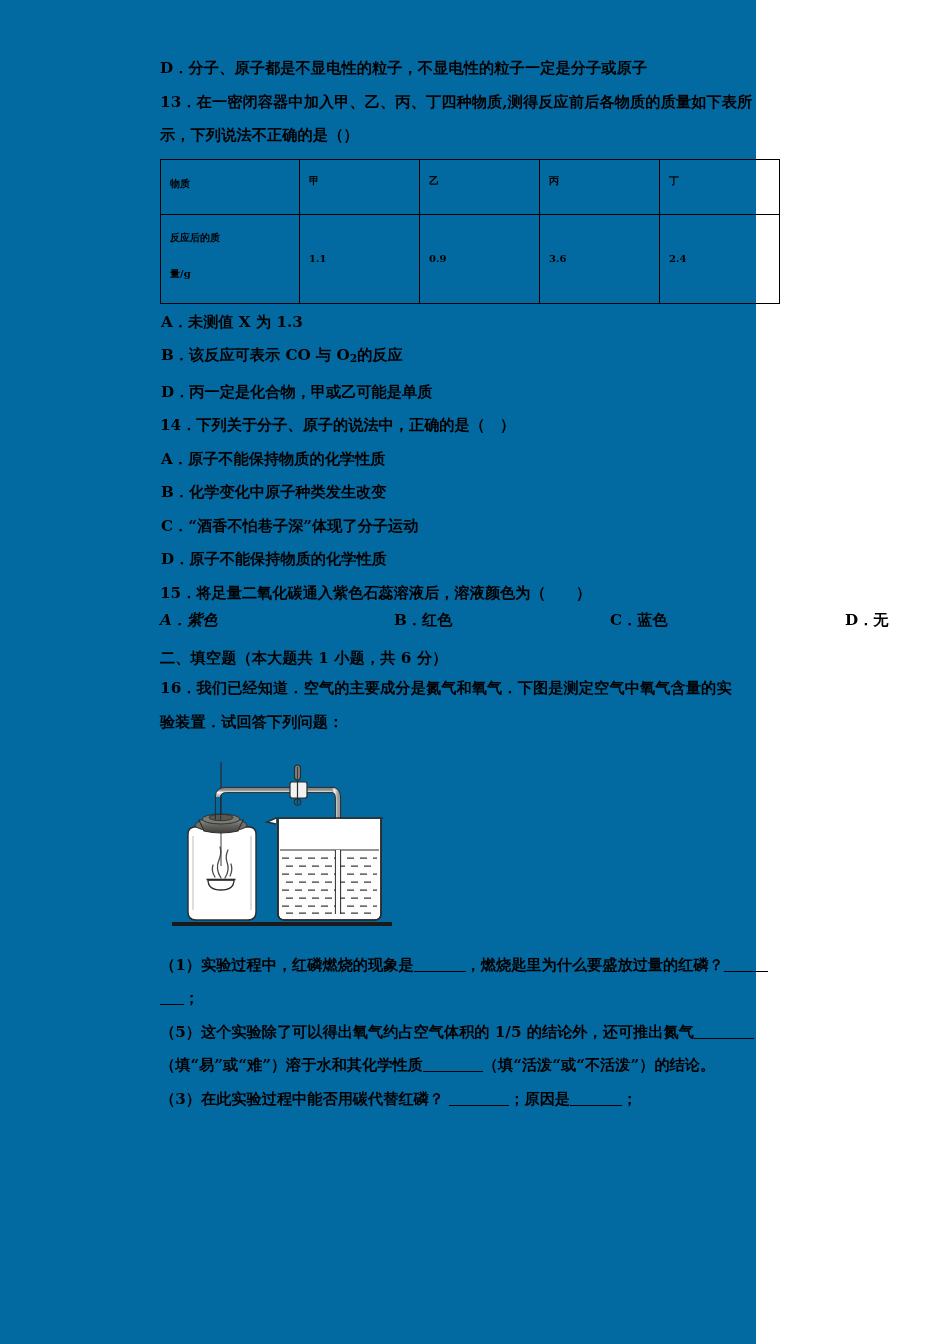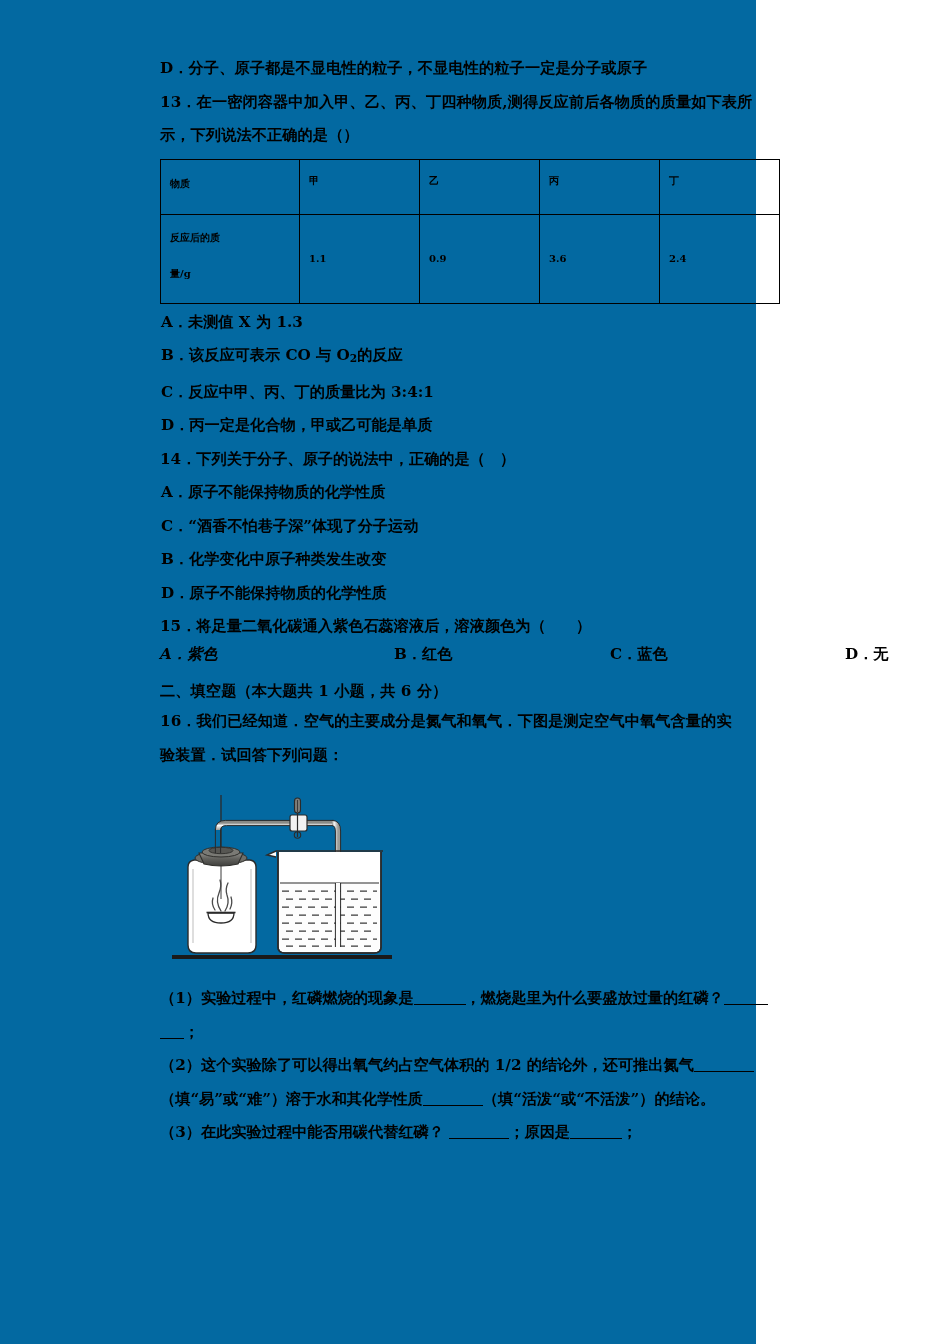--- a/index.html
+++ b/index.html
@@ -158,35 +158,32 @@
       </tbody>
     </table>
 
     <div class="opt">
       <span class="lbl">A．</span><span>未测值 X 为 1.3</span>
     </div>
     <div class="opt">
       <span class="lbl">B．</span><span>该反应可表示 CO 与 O</span><sub>2</sub><span>的反应</span>
     </div>
     <div class="opt">
-      <span class="lbl">C．</span><span>反应中甲、丙、丁的质量比为 3:4:1</span>
-    </div>
-    <div class="opt">
       <span class="lbl">D．</span><span>丙一定是化合物，甲或乙可能是单质</span>
     </div>
 
     <div class="qline">14．下列关于分子、原子的说法中，正确的是（　）</div>
     <div class="opt">
       <span class="lbl">A．</span><span>原子不能保持物质的化学性质</span>
     </div>
     <div class="opt">
+      <span class="lbl">B．</span><span>化学变化中原子种类发生改变</span>
+    </div>
+    <div class="opt">
       <span class="lbl">C．</span><span>“酒香不怕巷子深”体现了分子运动</span>
-    </div>
-    <div class="opt">
-      <span class="lbl">B．</span><span>化学变化中原子种类发生改变</span>
     </div>
     <div class="opt">
       <span class="lbl">D．</span><span>原子不能保持物质的化学性质</span>
     </div>
 
     <div class="qline">15．将足量二氧化碳通入紫色石蕊溶液后，溶液颜色为（　　）</div>
     <div class="optrow">
       <span class="o" id="q15a" style="left: 0px; font-style: italic;"><span>A．</span><span>紫色</span></span>
       <span class="o" id="q15b" style="left: 234px;"><span>B．</span><span>红色</span></span>
       <span class="o" id="q15c" style="left: 450px;"><span>C．</span><span>蓝色</span></span>
@@ -294,21 +291,21 @@
       </svg>
     </div>
 
     <div class="qline">
       <span>（1）实验过程中，红磷燃烧的现象是</span><span class="blank b-md"></span><span>，燃烧匙里为什么要盛放过量的红磷？</span><span class="blank b-sm"></span>
     </div>
     <div class="qline">
       <span class="blank b-sm" style="width:24px;"></span><span>；</span>
     </div>
     <div class="qline">
-      <span>（2）这个实验除了可以得出氧气约占空气体积的 1/2 的结论外，还可推出氮气</span><span class="blank b-lg"></span>
+      <span>（5）这个实验除了可以得出氧气约占空气体积的 1/5 的结论外，还可推出氮气</span><span class="blank b-lg"></span>
     </div>
     <div class="qline">
       <span>（填“易”或“难”）溶于水和其化学性质</span><span class="blank b-lg"></span><span>（填“活泼“或“不活泼”）的结论。</span>
     </div>
     <div class="qline">
       <span>（3）在此实验过程中能否用碳代替红磷？</span>
       <span class="blank b-lg"></span><span>；原因是</span><span class="blank b-md"></span><span>；</span>
     </div>
 
   </div>

